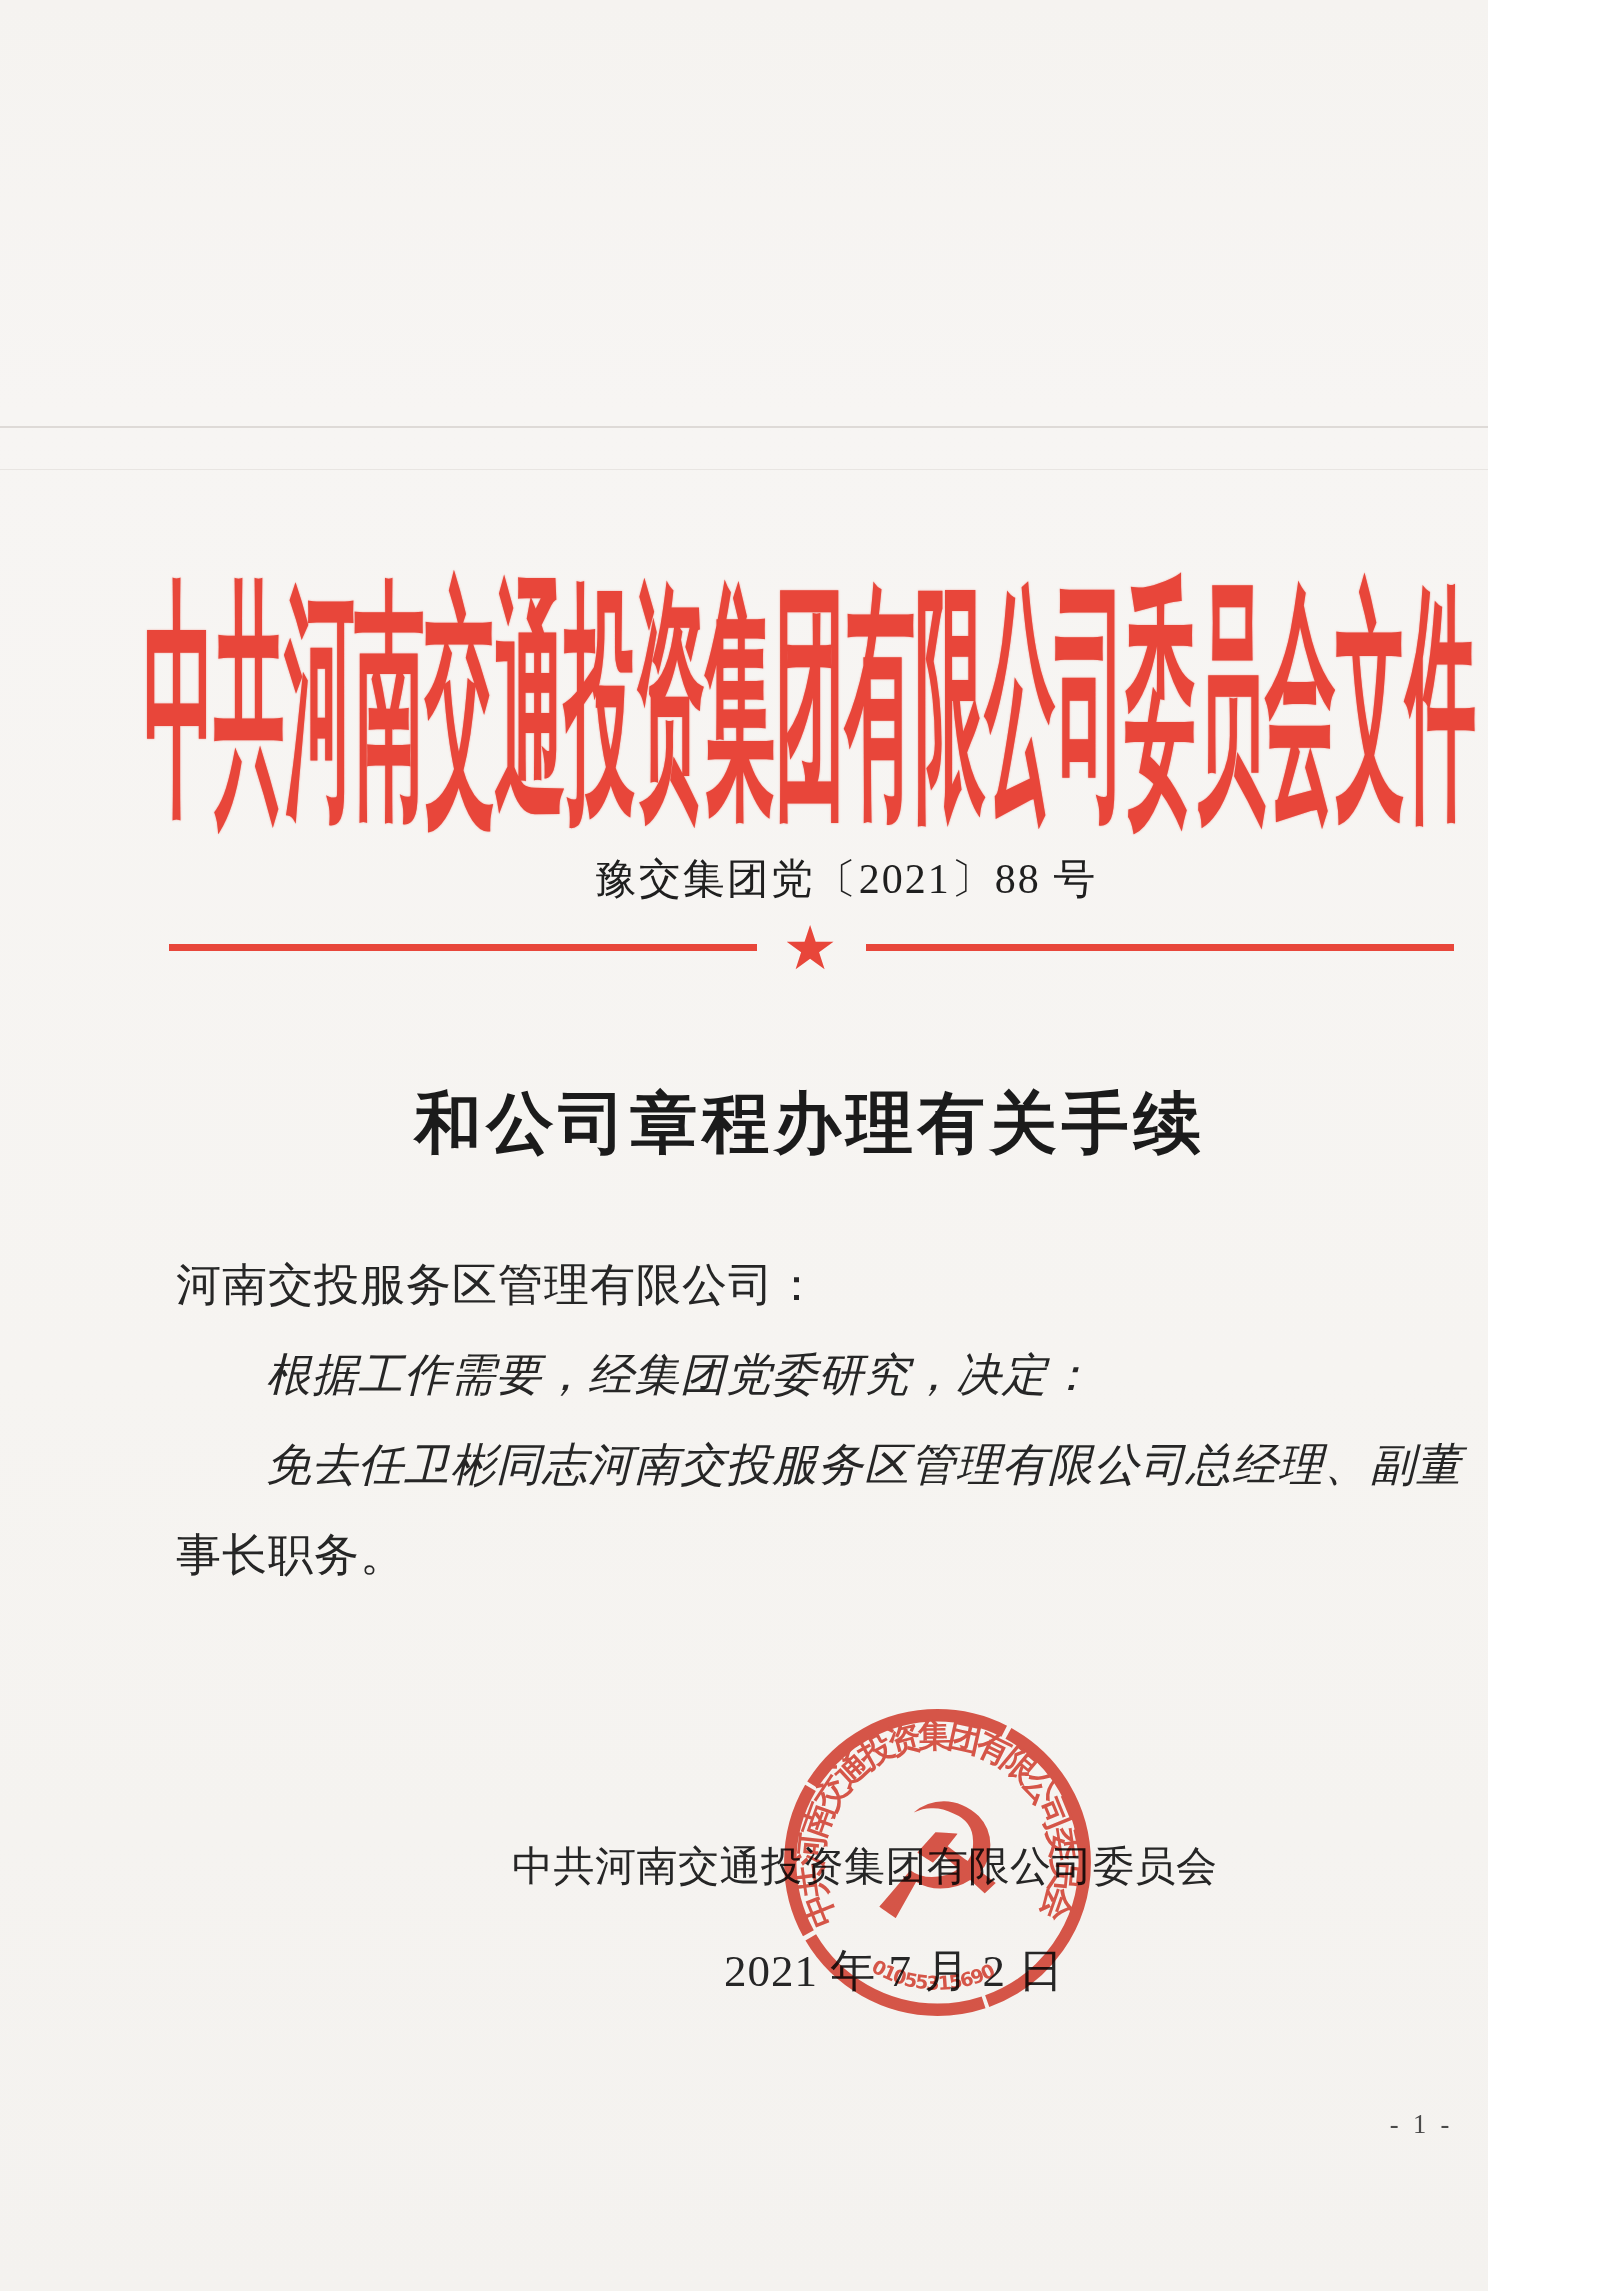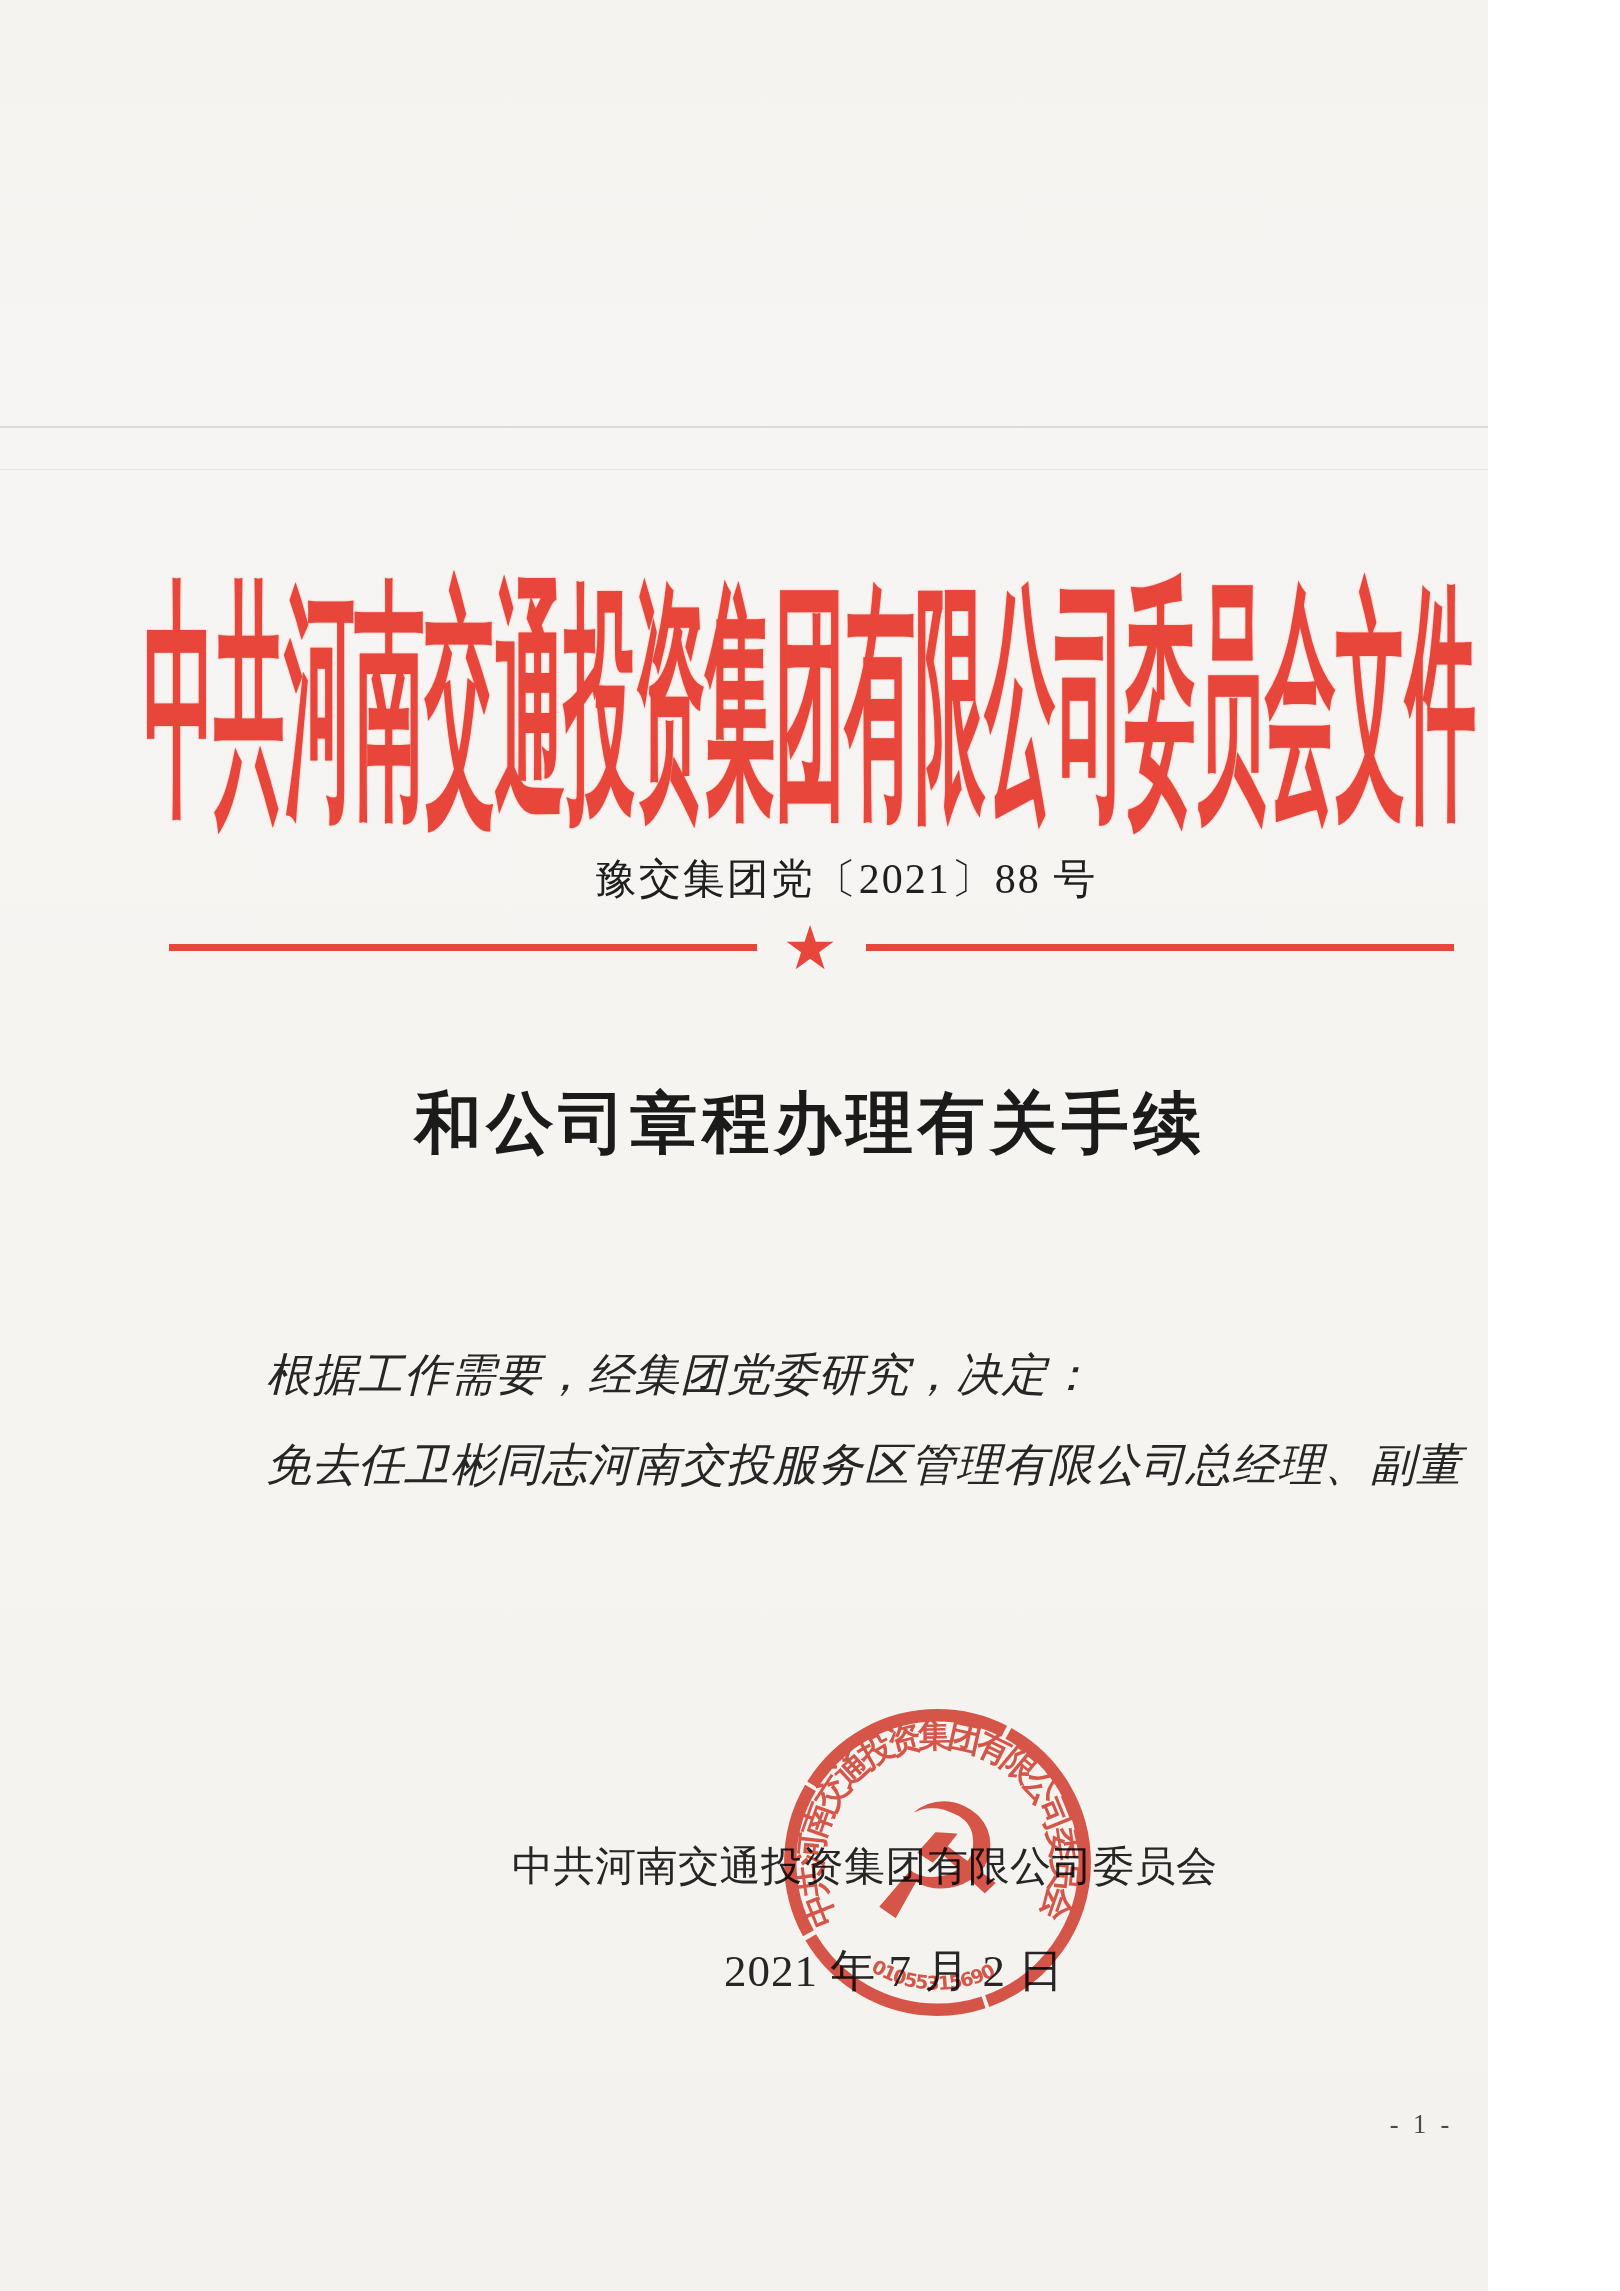--- a/index.html
+++ b/index.html
@@ -89,22 +89,24 @@
   <div class="org-title">中共河南交通投资集团有限公司委员会文件</div>
 
   <div class="doc-number">豫交集团党〔2021〕88 号</div>
 
   <div class="rule-seg rule-left"></div>
   <div class="rule-star">★</div>
   <div class="rule-seg rule-right"></div>
 
   <div class="doc-title">和公司章程办理有关手续</div>
 
+  <div class="body-line line-1">河南交投服务区管理有限公司：</div>
   <div class="body-line line-2 indent">根据工作需要，经集团党委研究，决定：</div>
   <div class="body-line line-3 indent">免去任卫彬同志河南交投服务区管理有限公司总经理、副董</div>
+  <div class="body-line line-4">事长职务。</div>
 
   <div class="signature">中共河南交通投资集团有限公司委员会</div>
   <div class="doc-date">2021 年 7 月 2 日</div>
 
   <div class="seal">
     <svg viewBox="0 0 340 340" xmlns="http://www.w3.org/2000/svg">
       <defs>
         <path id="arcTop" d="M 64.3 231 A 122 122 0 1 1 275.7 231" fill="none"></path>
         <path id="arcBottom" d="M 96.1 281.5 A 133 133 0 0 0 243.9 281.5" fill="none"></path>
       </defs>

